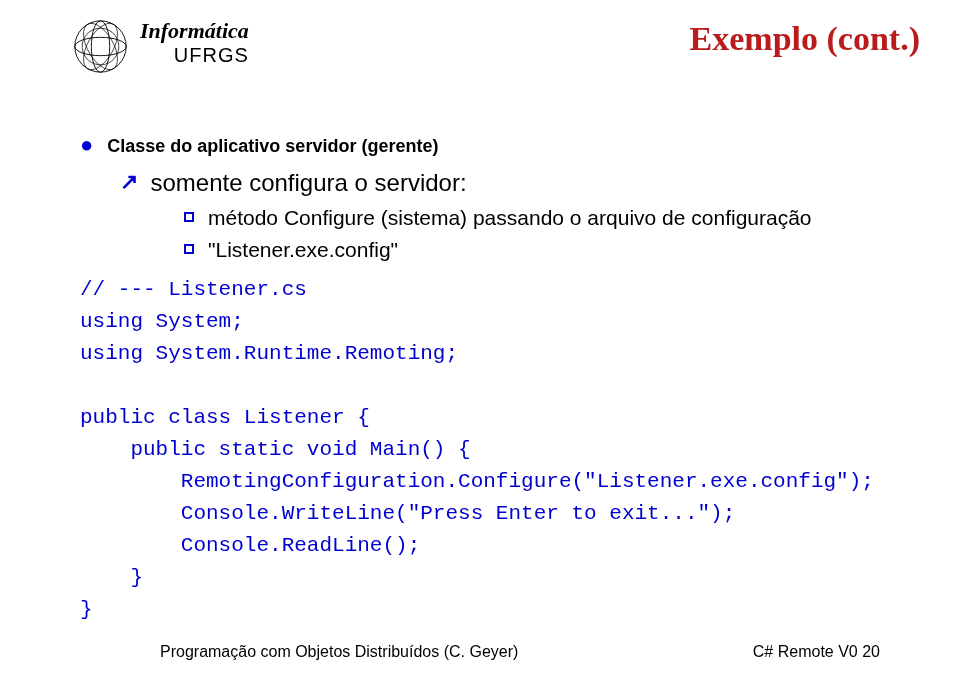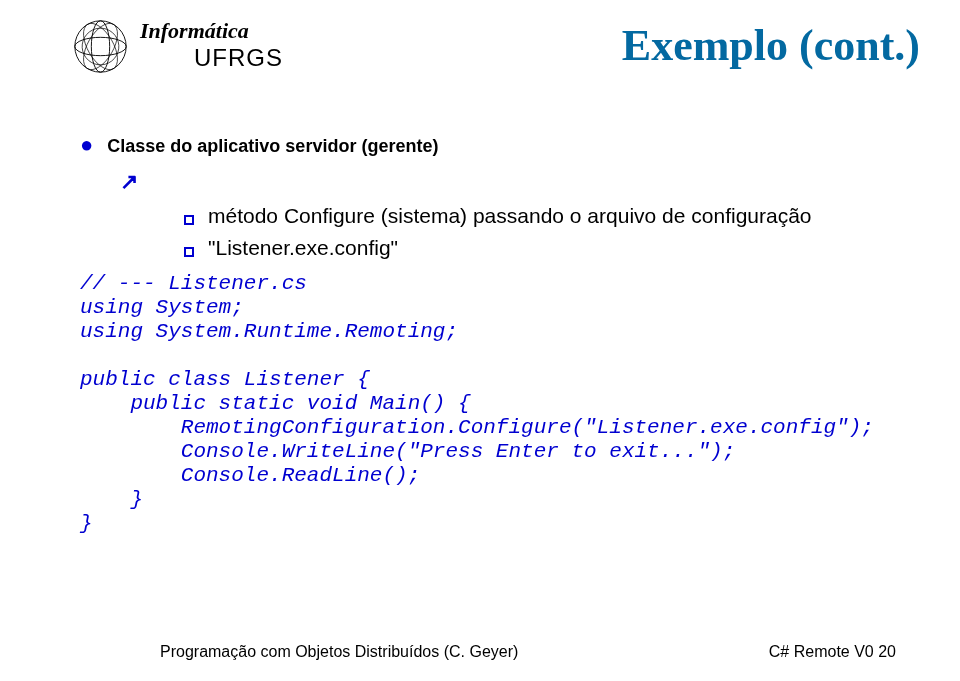--- a/index.html
+++ b/index.html
@@ -34,34 +34,34 @@
     top: 10px;
     left: 140px;
   }
   .brand-top {
     font-style: italic;
     font-weight: bold;
     font-size: 22px;
     font-family: "Times New Roman", serif;
   }
   .brand-sub {
-    font-size: 24px;
+    font-size: 20px;
     font-family: Arial, sans-serif;
-    margin-left: 54px;
+    margin-left: 32px;
     letter-spacing: 1px;
     text-align: right;
   }
   .slide-title {
     position: absolute;
     top: 12px;
     right: 40px;
     font-family: "Times New Roman", serif;
     font-weight: bold;
-    font-size: 44px;
-    color: #0369a1;
+    font-size: 34px;
+    color: #b91c1c;
   }
   .content {
     position: absolute;
     top: 130px;
     left: 80px;
     width: 820px;
   }
   .bullet-l1 {
     display: flex;
     align-items: flex-start;
@@ -92,54 +92,53 @@
     line-height: 28px;
     font-weight: bold;
   }
   .bullet-l2 .txt {
     font-size: 24px;
     color: #000;
     line-height: 30px;
   }
   .bullet-l3 {
     display: flex;
-    align-items: center;
+    align-items: flex-start;
     margin-left: 104px;
     margin-bottom: 4px;
   }
   .bullet-l3 .square {
     width: 10px;
     height: 10px;
     border: 2px solid #0000d0;
     background: #fff;
     margin-top: 8px;
     margin-right: 14px;
     flex-shrink: 0;
   }
   .bullet-l3 .txt {
     font-size: 21px;
     color: #000;
     line-height: 28px;
   }
   .code-block {
     margin-top: 10px;
     font-family: "Courier New", monospace;
-    font-style: italic;
     font-size: 21px;
     color: #0000d0;
-    line-height: 24px;
+    line-height: 32px;
     white-space: pre;
   }
   .footer {
     position: absolute;
     bottom: 20px;
     left: 0;
     width: 100%;
     display: flex;
-    padding: 0 64px 0 160px;
+    padding: 0 80px 0 160px;
     font-size: 16px;
     color: #000;
   }
   .footer-left { flex: 1; }
   .footer-right { }
 </style>
 </head>
 <body>
 
 <div class="header">
@@ -160,20 +159,21 @@
   <div class="slide-title">Exemplo (cont.)</div>
 </div>
 
 <div class="content">
   <div class="bullet-l1">
     <span class="dot">●</span>
     <span class="txt">Classe do aplicativo servidor (gerente)</span>
   </div>
   <div class="bullet-l2">
     <span class="arrow">↗</span>
+    <span class="txt">somente configura o servidor:</span>
   </div>
   <div class="bullet-l3">
     <span class="square"></span>
     <span class="txt">método Configure (sistema) passando o arquivo de configuração</span>
   </div>
   <div class="bullet-l3">
     <span class="square"></span>
     <span class="txt">"Listener.exe.config"</span>
   </div>
 

